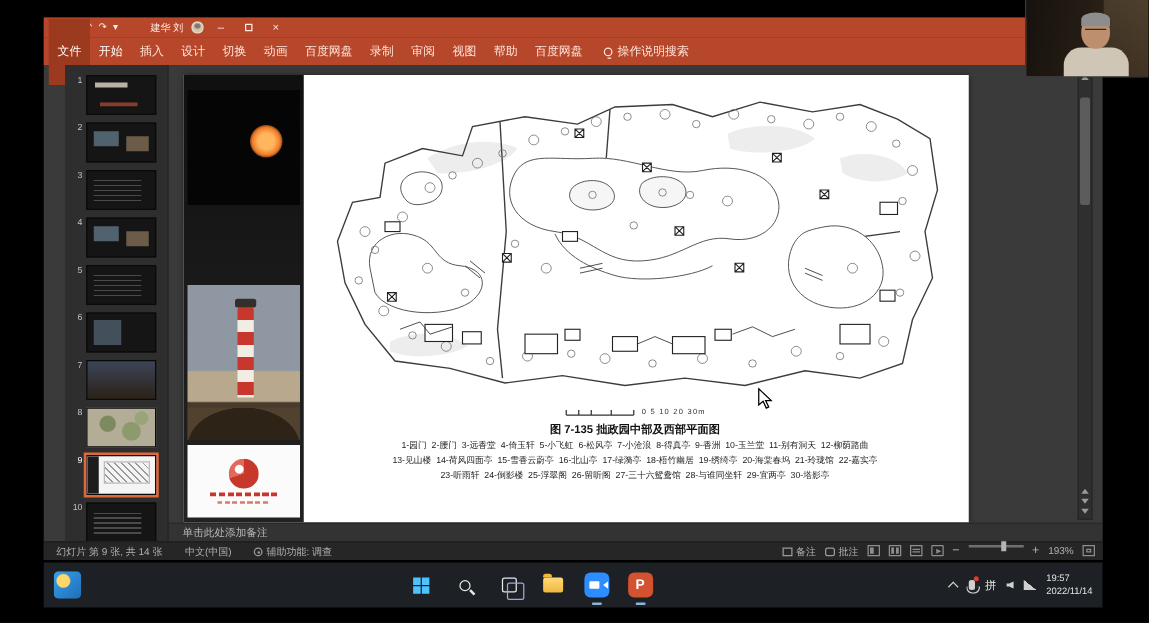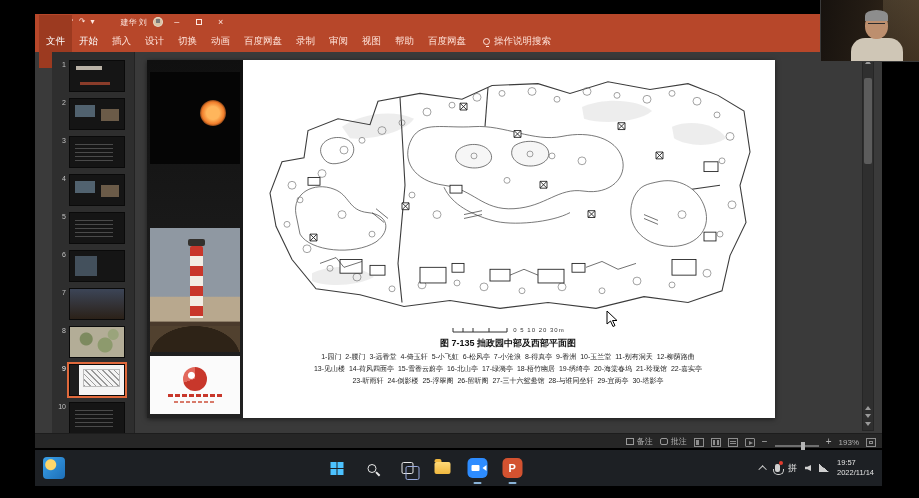--- a/index.html
+++ b/index.html
@@ -105,21 +105,21 @@
   .tri { width:0; height:0; border-left:3px solid transparent; border-right:3px solid transparent; }
   .tri.up { border-bottom:4px solid #9a9a9a; margin-top:5px; }
   .tri.down { border-top:4px solid #9a9a9a; }
   .v-nav { margin-top:auto; display:flex; flex-direction:column; gap:4px; align-items:center; padding-bottom:4px; }
 
   .notes-bar { height:15px; background:#333; border-top:1px solid #262626; color:#b9b9b9; font-size:8.5px; line-height:14px; padding-left:11px; }
 
   
   .status-bar { position:absolute; left:0; right:0; bottom:0; height:15px; background:#262626; color:#b0b0b0; font-size:8px; display:flex; align-items:center; border-top:1px solid #1d1d1d; }
   .sb-left { display:flex; align-items:center; gap:18px; padding-left:10px; }
-  .sb-right { margin-left:auto; display:flex; align-items:flex-end; gap:7px; padding-right:6px;padding-left:13px; }
+  .sb-right { margin-left:auto; display:flex; align-items:flex-start; gap:7px; padding-right:6px;padding-left:13px; }
   .sb-item { display:flex; align-items:center; gap:3px; white-space:nowrap; }
   .acc-ic { width:7px; height:7px; border:1px solid #9a9a9a; border-radius:50%; position:relative; }
   .acc-ic::after { content:""; position:absolute; left:2px; top:2px; width:2px; height:2px; background:#9a9a9a; border-radius:50%; }
   .note-ic { width:8px; height:7px; border:1px solid #9a9a9a; }
   .note-ic.b { border-radius:2px; }
   .view-ic { width:10px; height:9px; border:1px solid #8d8d8d; position:relative; }
   .view-ic.normal::after { content:""; position:absolute; left:1px; top:1px; width:3px; height:5px; background:#8d8d8d; }
   .view-ic.sorter::after { content:""; position:absolute; inset:1px; background:repeating-linear-gradient(90deg,#8d8d8d 0 2px, transparent 2px 4px); }
   .view-ic.reading::after { content:""; position:absolute; left:1px; right:1px; top:2px; height:1px; background:#8d8d8d; box-shadow:0 2px 0 #8d8d8d; }
   .view-ic.show { border-radius:1px; }
@@ -409,24 +409,35 @@
             <span class="tri up"></span>
             <span class="v-thumb"></span>
             <span class="v-nav">
               <span class="tri up"></span>
               <span class="tri down"></span>
               <span class="tri down"></span>
             </span>
           </div>
         </div>
 
+        <div class="notes-bar">
+          <span>单击此处添加备注</span>
+        </div>
       </div>
     </div>
 
     <div class="status-bar">
+      <div class="sb-left">
+        <span class="sb-item">幻灯片 第 9 张, 共 14 张</span>
+        <span class="sb-item">中文(中国)</span>
+        <span class="sb-item">
+          <span class="acc-ic"></span>
+          <span>辅助功能: 调查</span>
+        </span>
+      </div>
       <div class="sb-right">
         <span class="sb-item">
           <span class="note-ic"></span>
           <span>备注</span>
         </span>
         <span class="sb-item">
           <span class="note-ic b"></span>
           <span>批注</span>
         </span>
         <span class="view-ic normal"></span>

